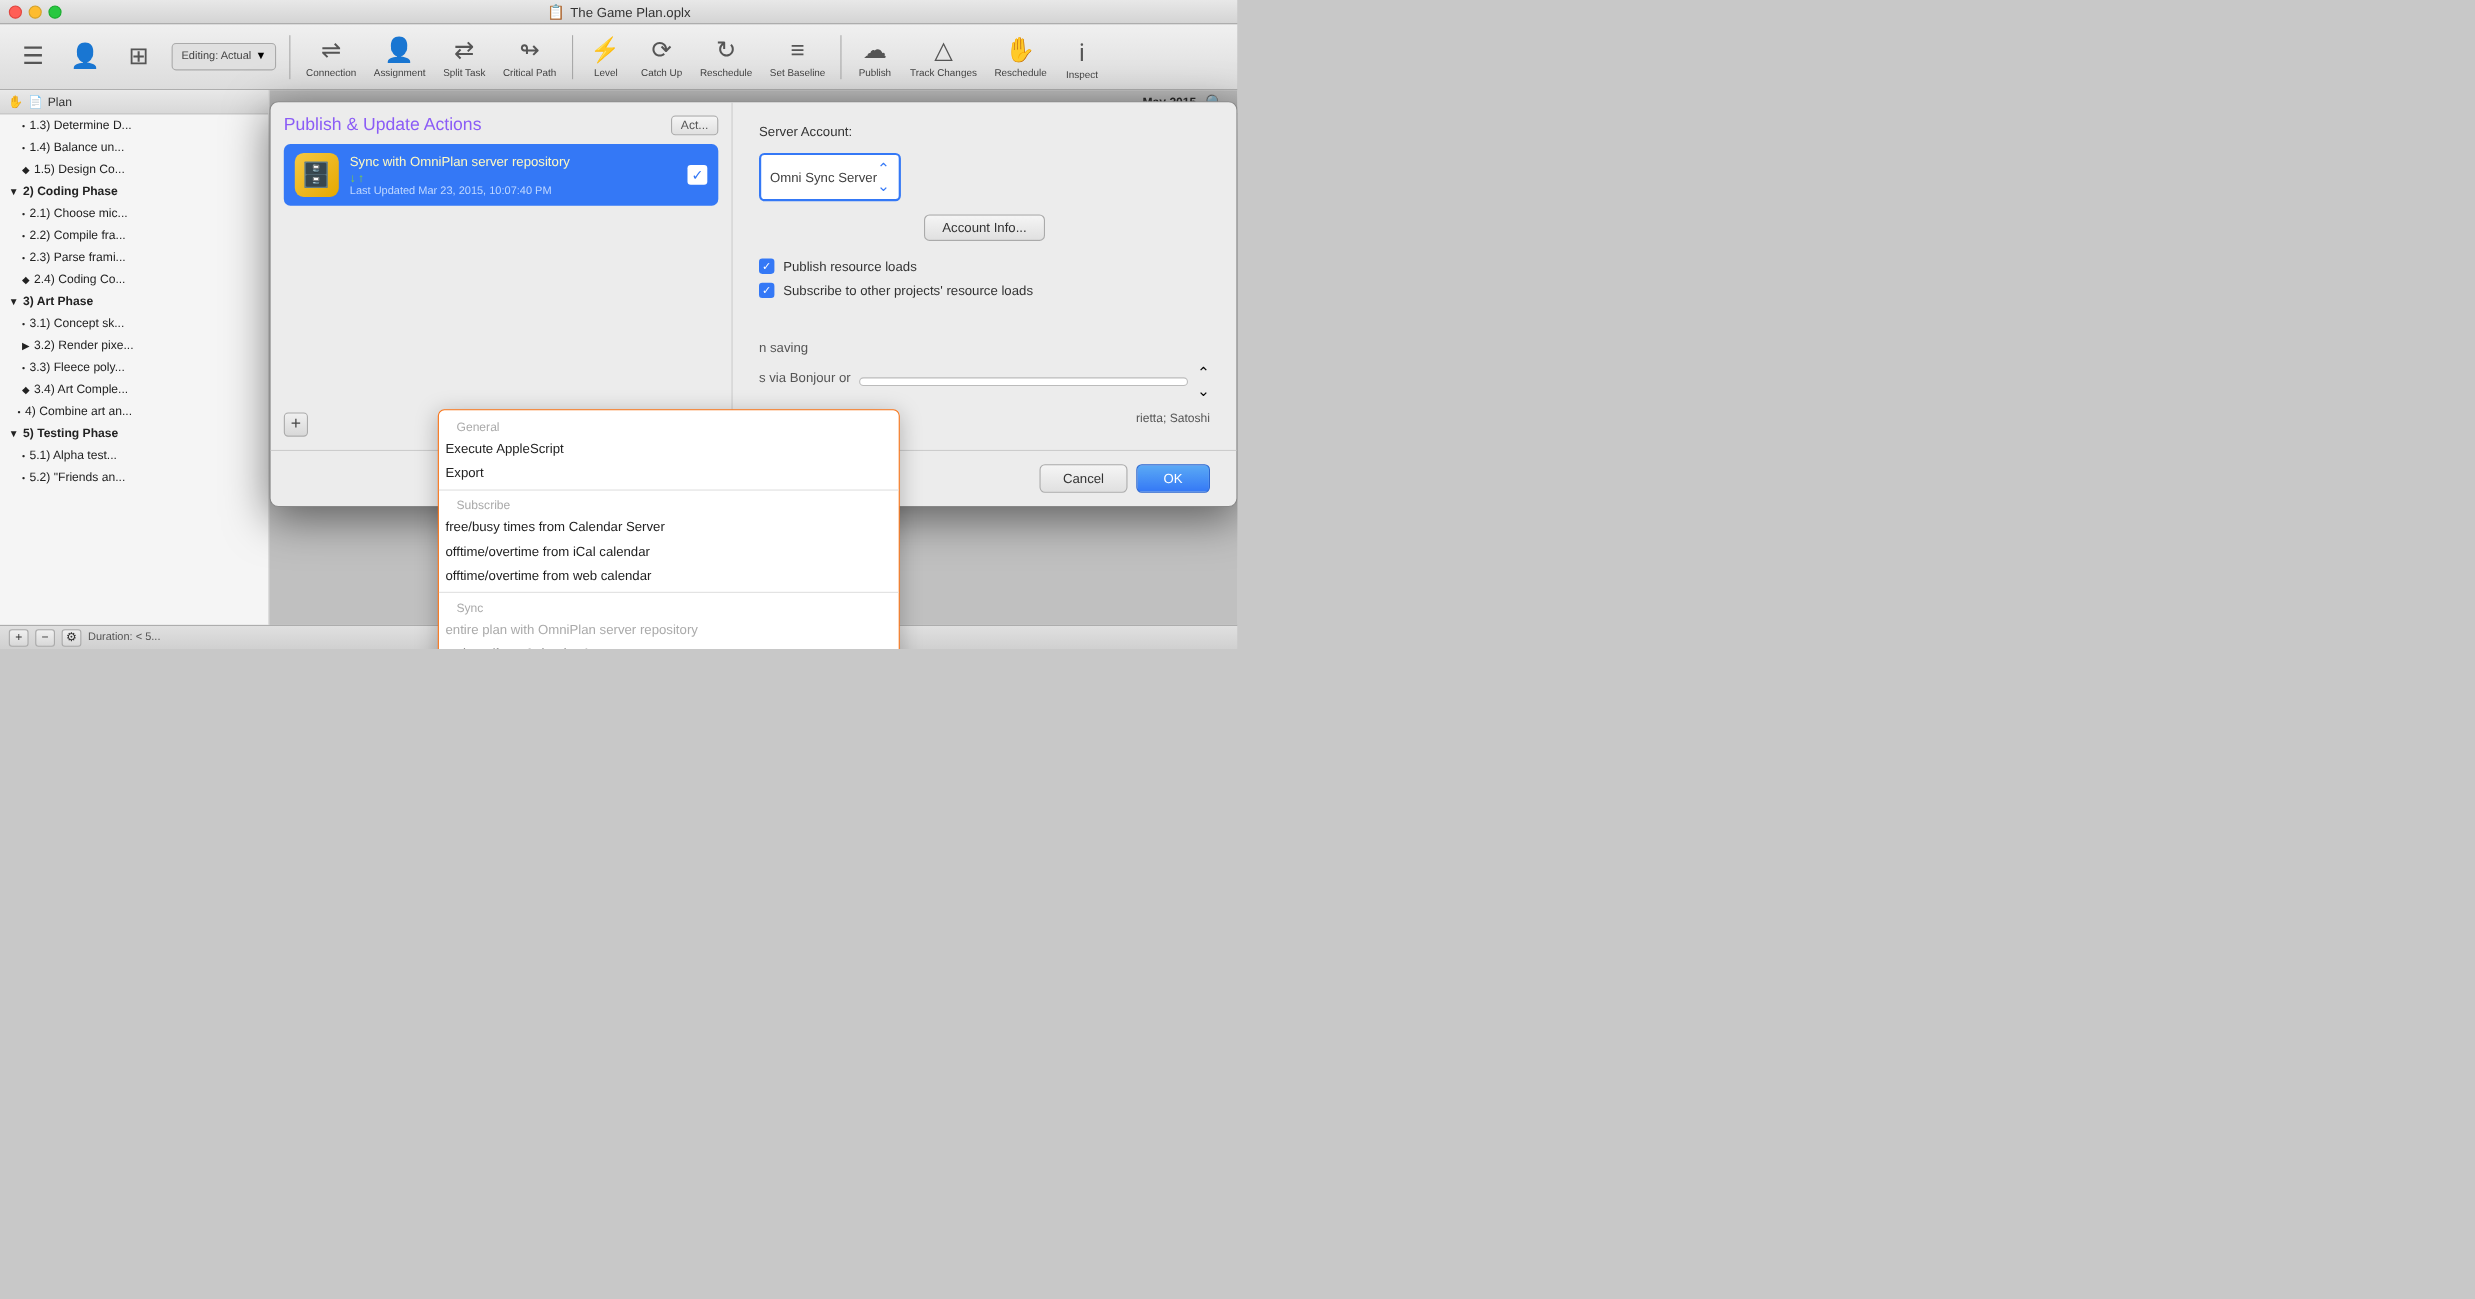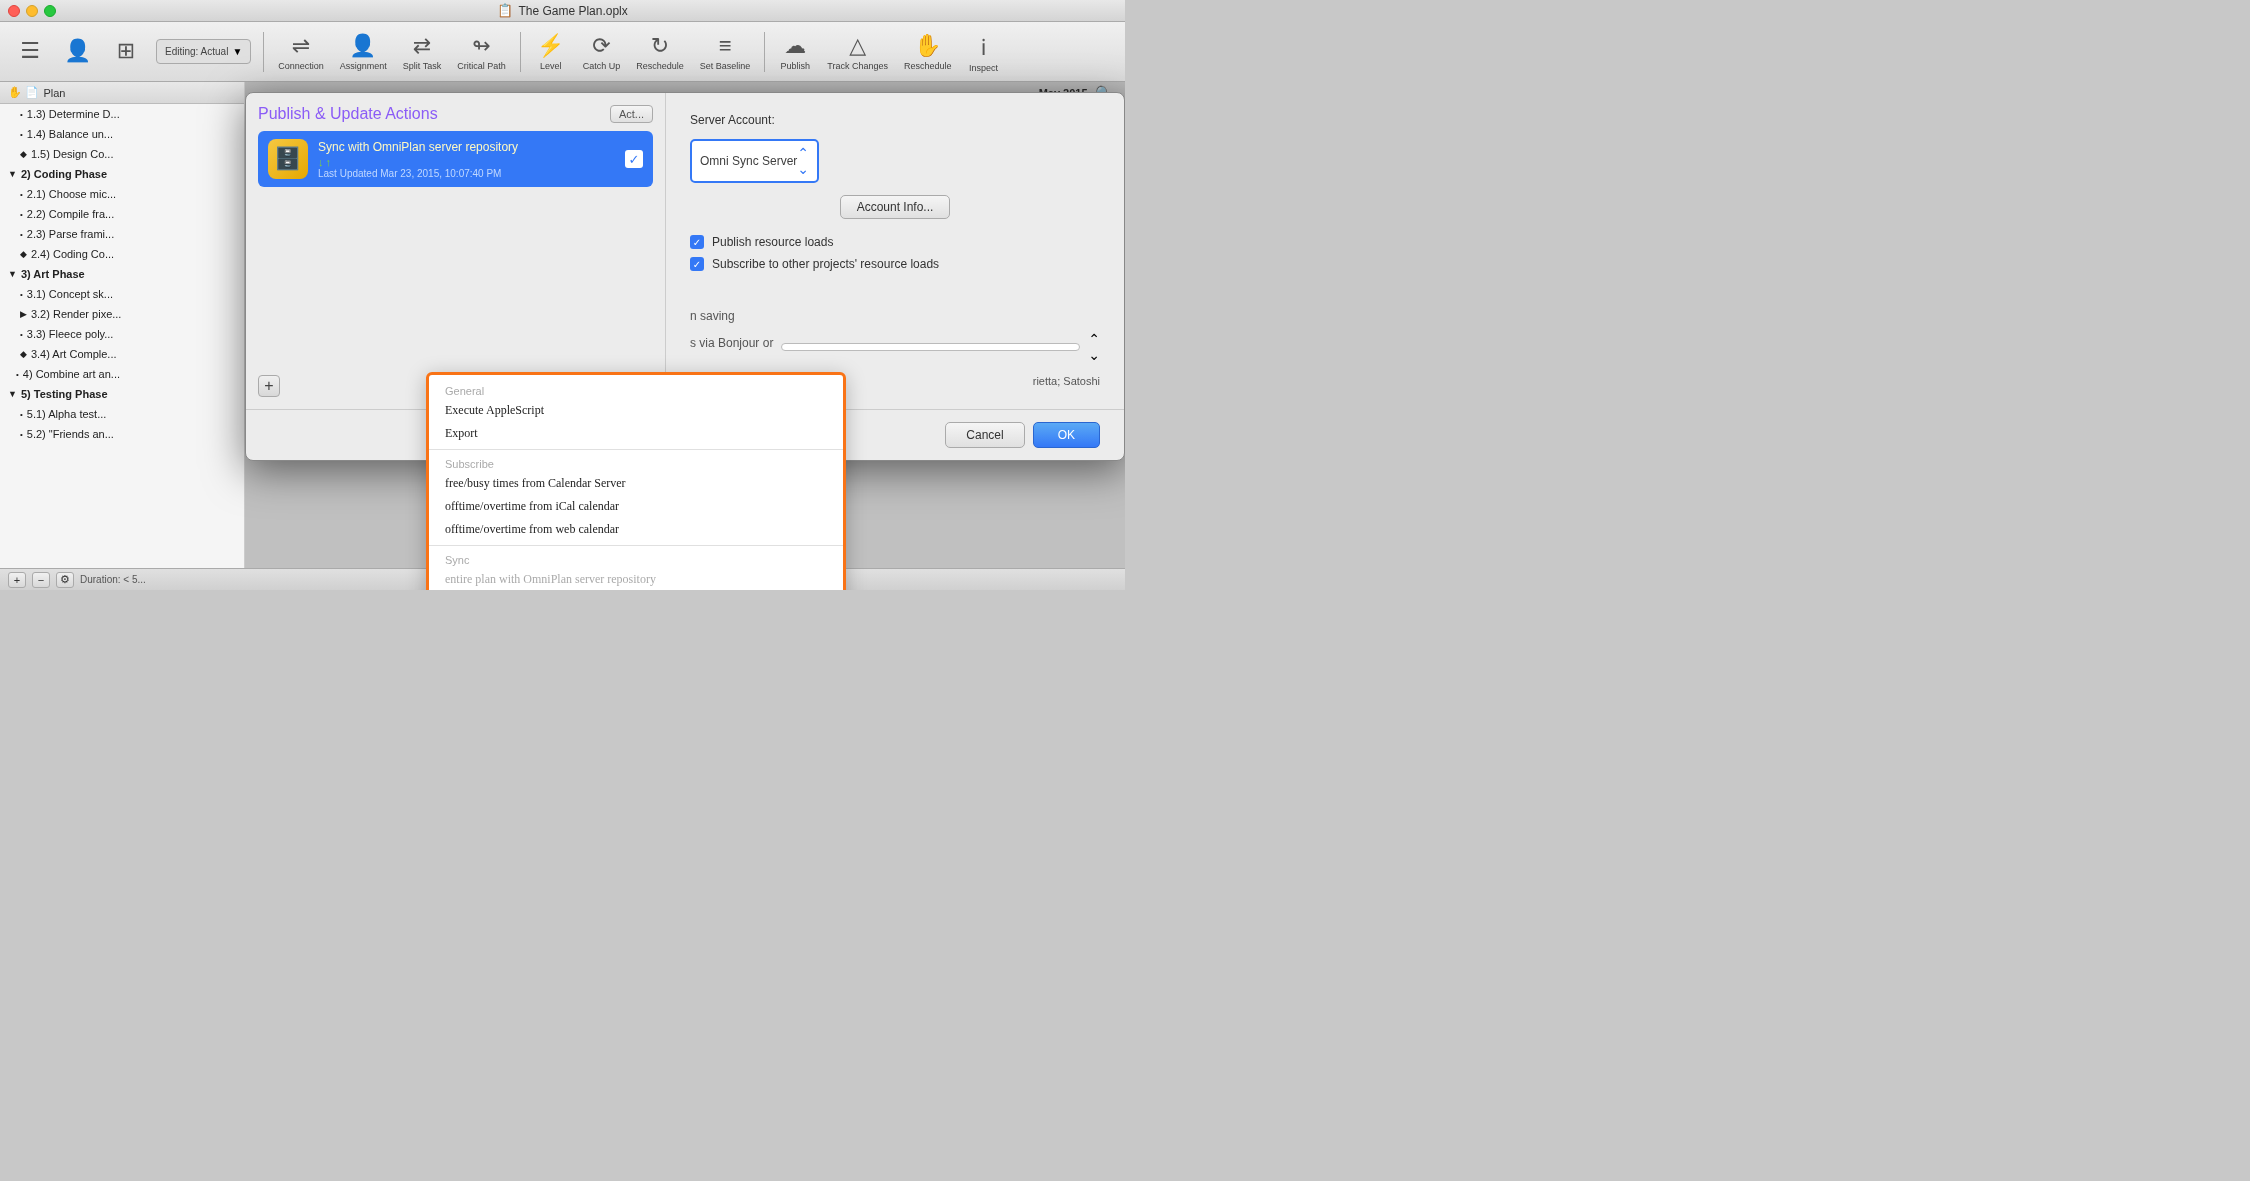--- a/index.html
+++ b/index.html
@@ -365,41 +365,40 @@
       font-size: 12px;
       color: white;
       cursor: pointer;
       font-weight: 500;
     }
 
     
     .dropdown-menu {
       position: absolute;
       top: 290px;
-      left: 181px;
+      left: 153px;
       width: 420px;
       background: white;
-      border: 3px solid #f97316;
+      border: 1px solid #f97316;
       border-radius: 6px;
       box-shadow: 0 4px 20px rgba(0,0,0,0.25);
       padding: 6px 0;
       z-index: 100;
     }
     .menu-section-label {
       font-size: 11px;
       color: #aaa;
       padding: 4px 16px 2px 16px;
       font-weight: 500;
     }
     .menu-item {
-      padding: 4px 16px;
+      padding: 4px 6px;
       font-size: 12px;
       color: #222;
       cursor: pointer;
-      font-family: Liberation Serif, serif;
     }
     .menu-item.disabled { color: #aaa; cursor: default; }
     .menu-divider { height: 1px; background: #e0e0e0; margin: 4px 0; }
   </style>
 </head>
 <body>
 
 <div class="title-bar">
   <div class="traffic-lights">
     <div class="traffic-light tl-close"></div>

